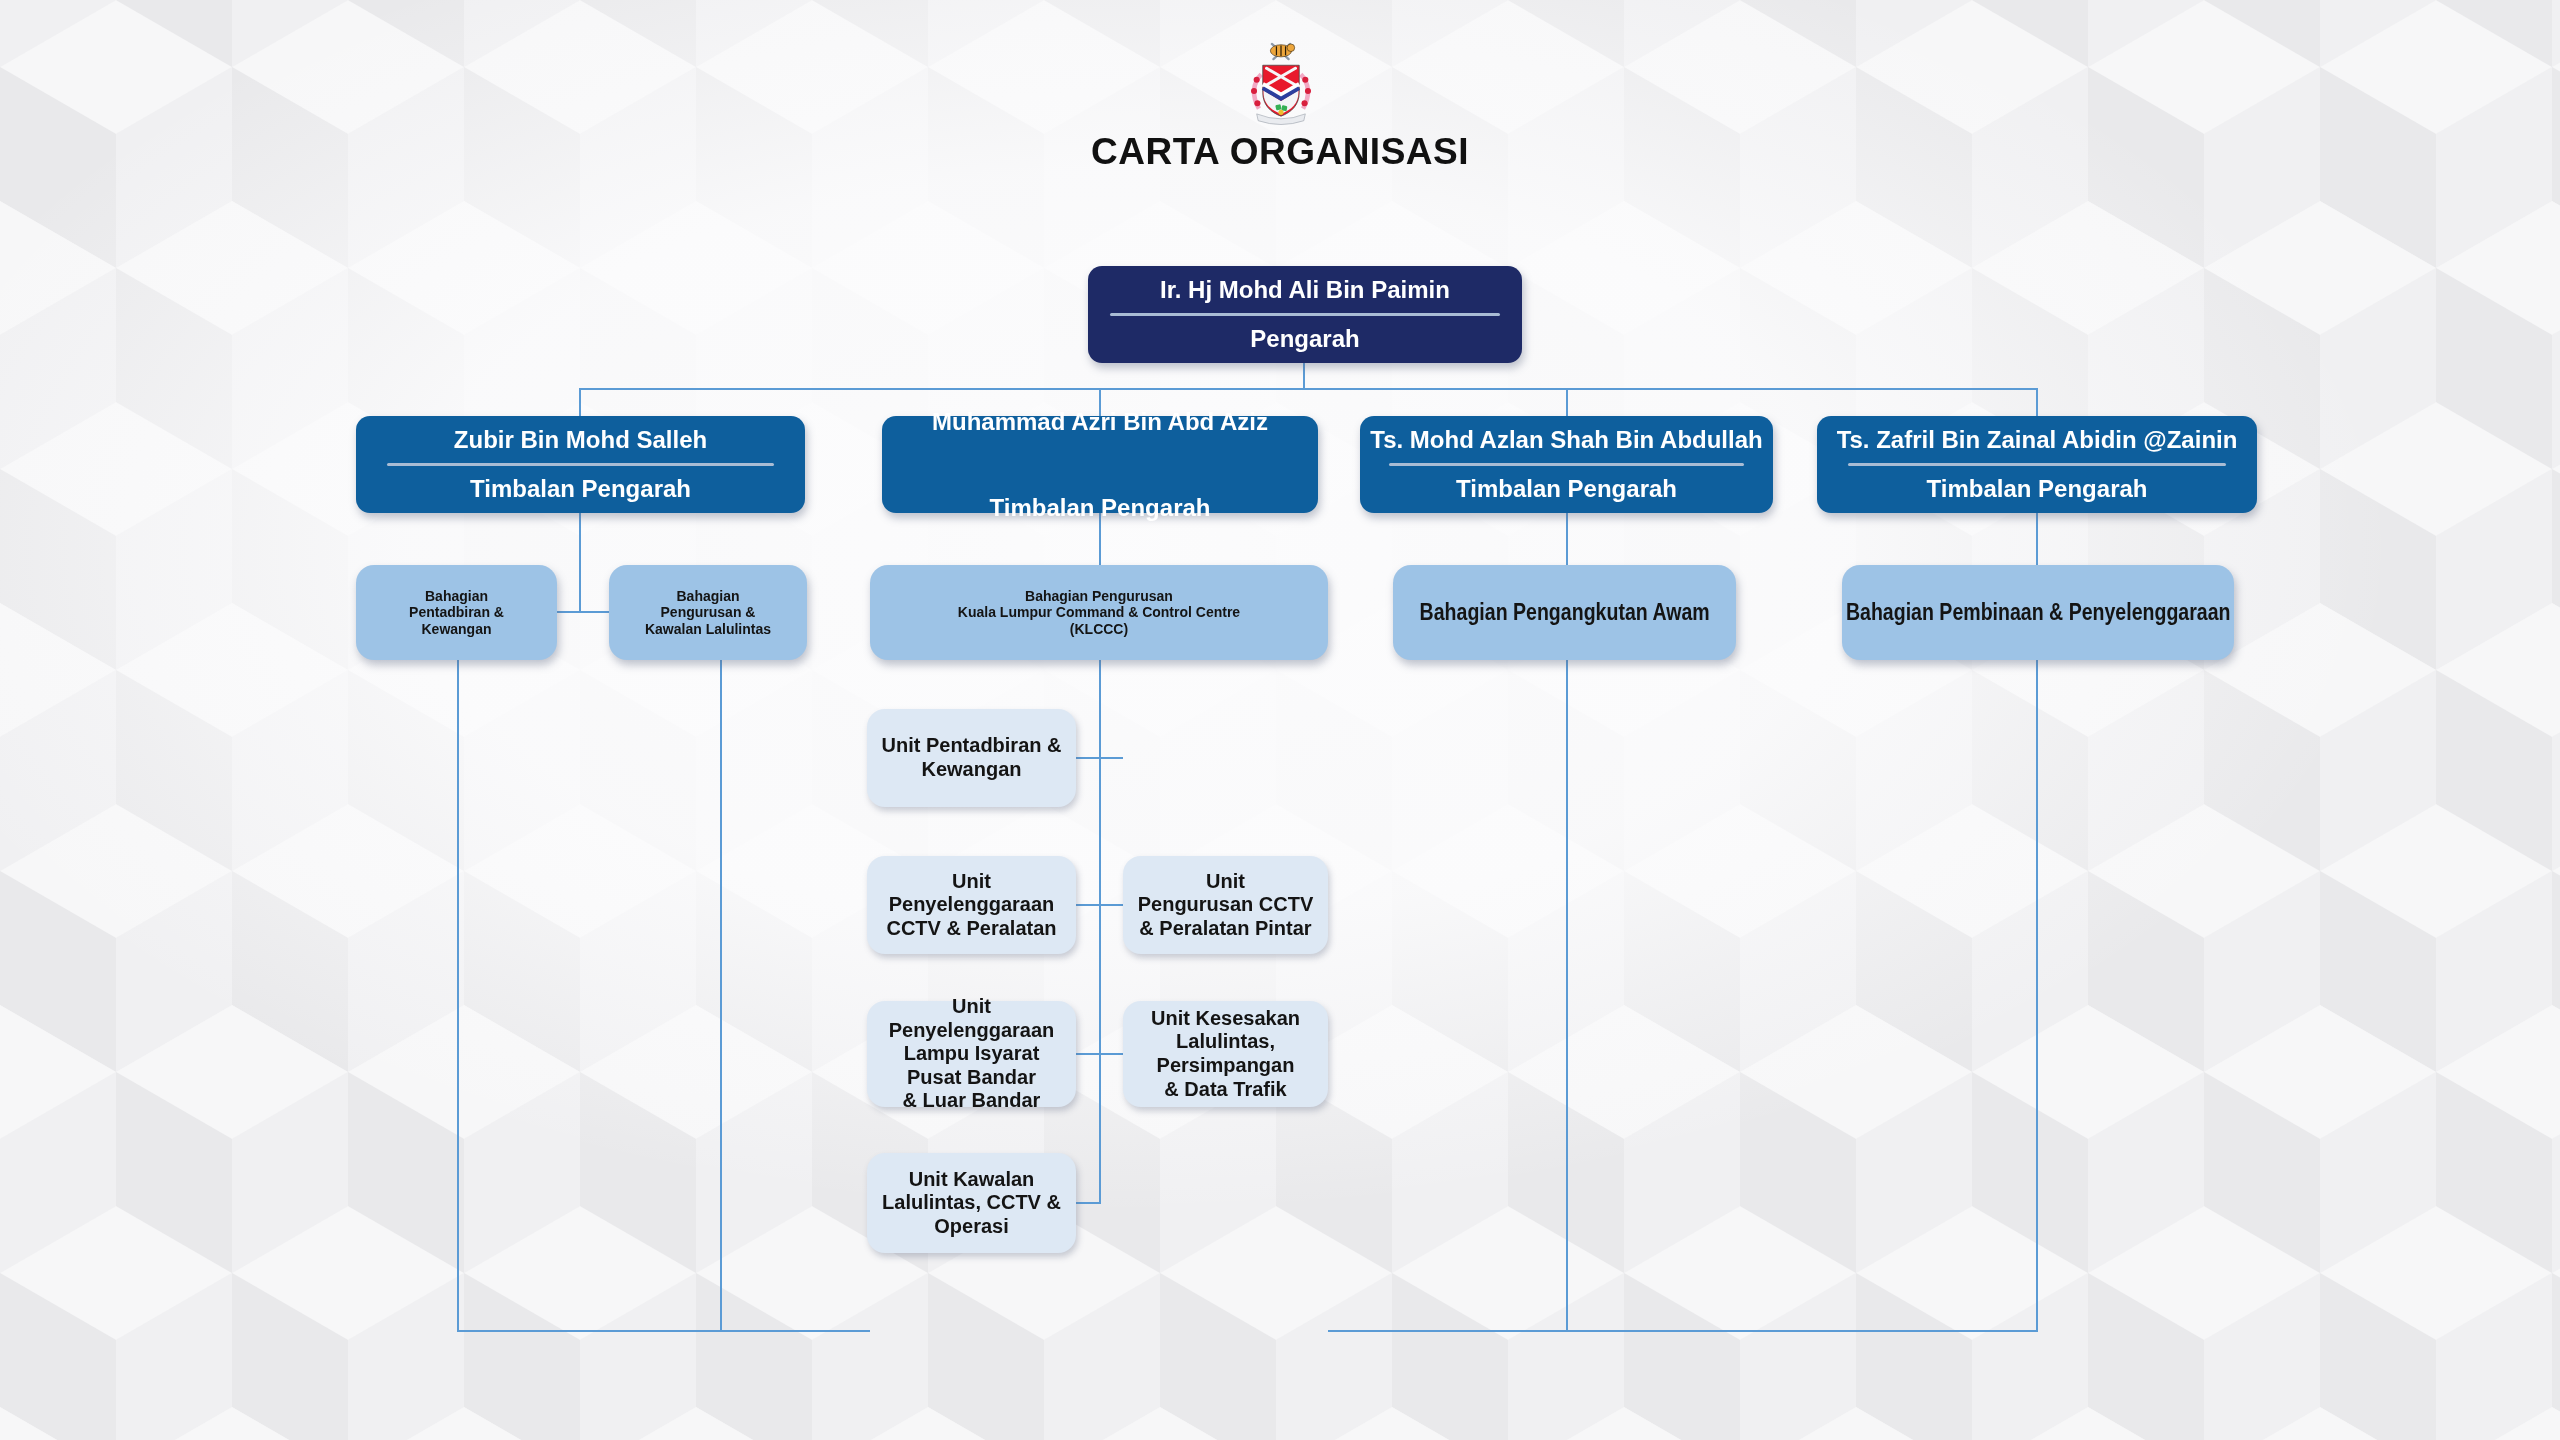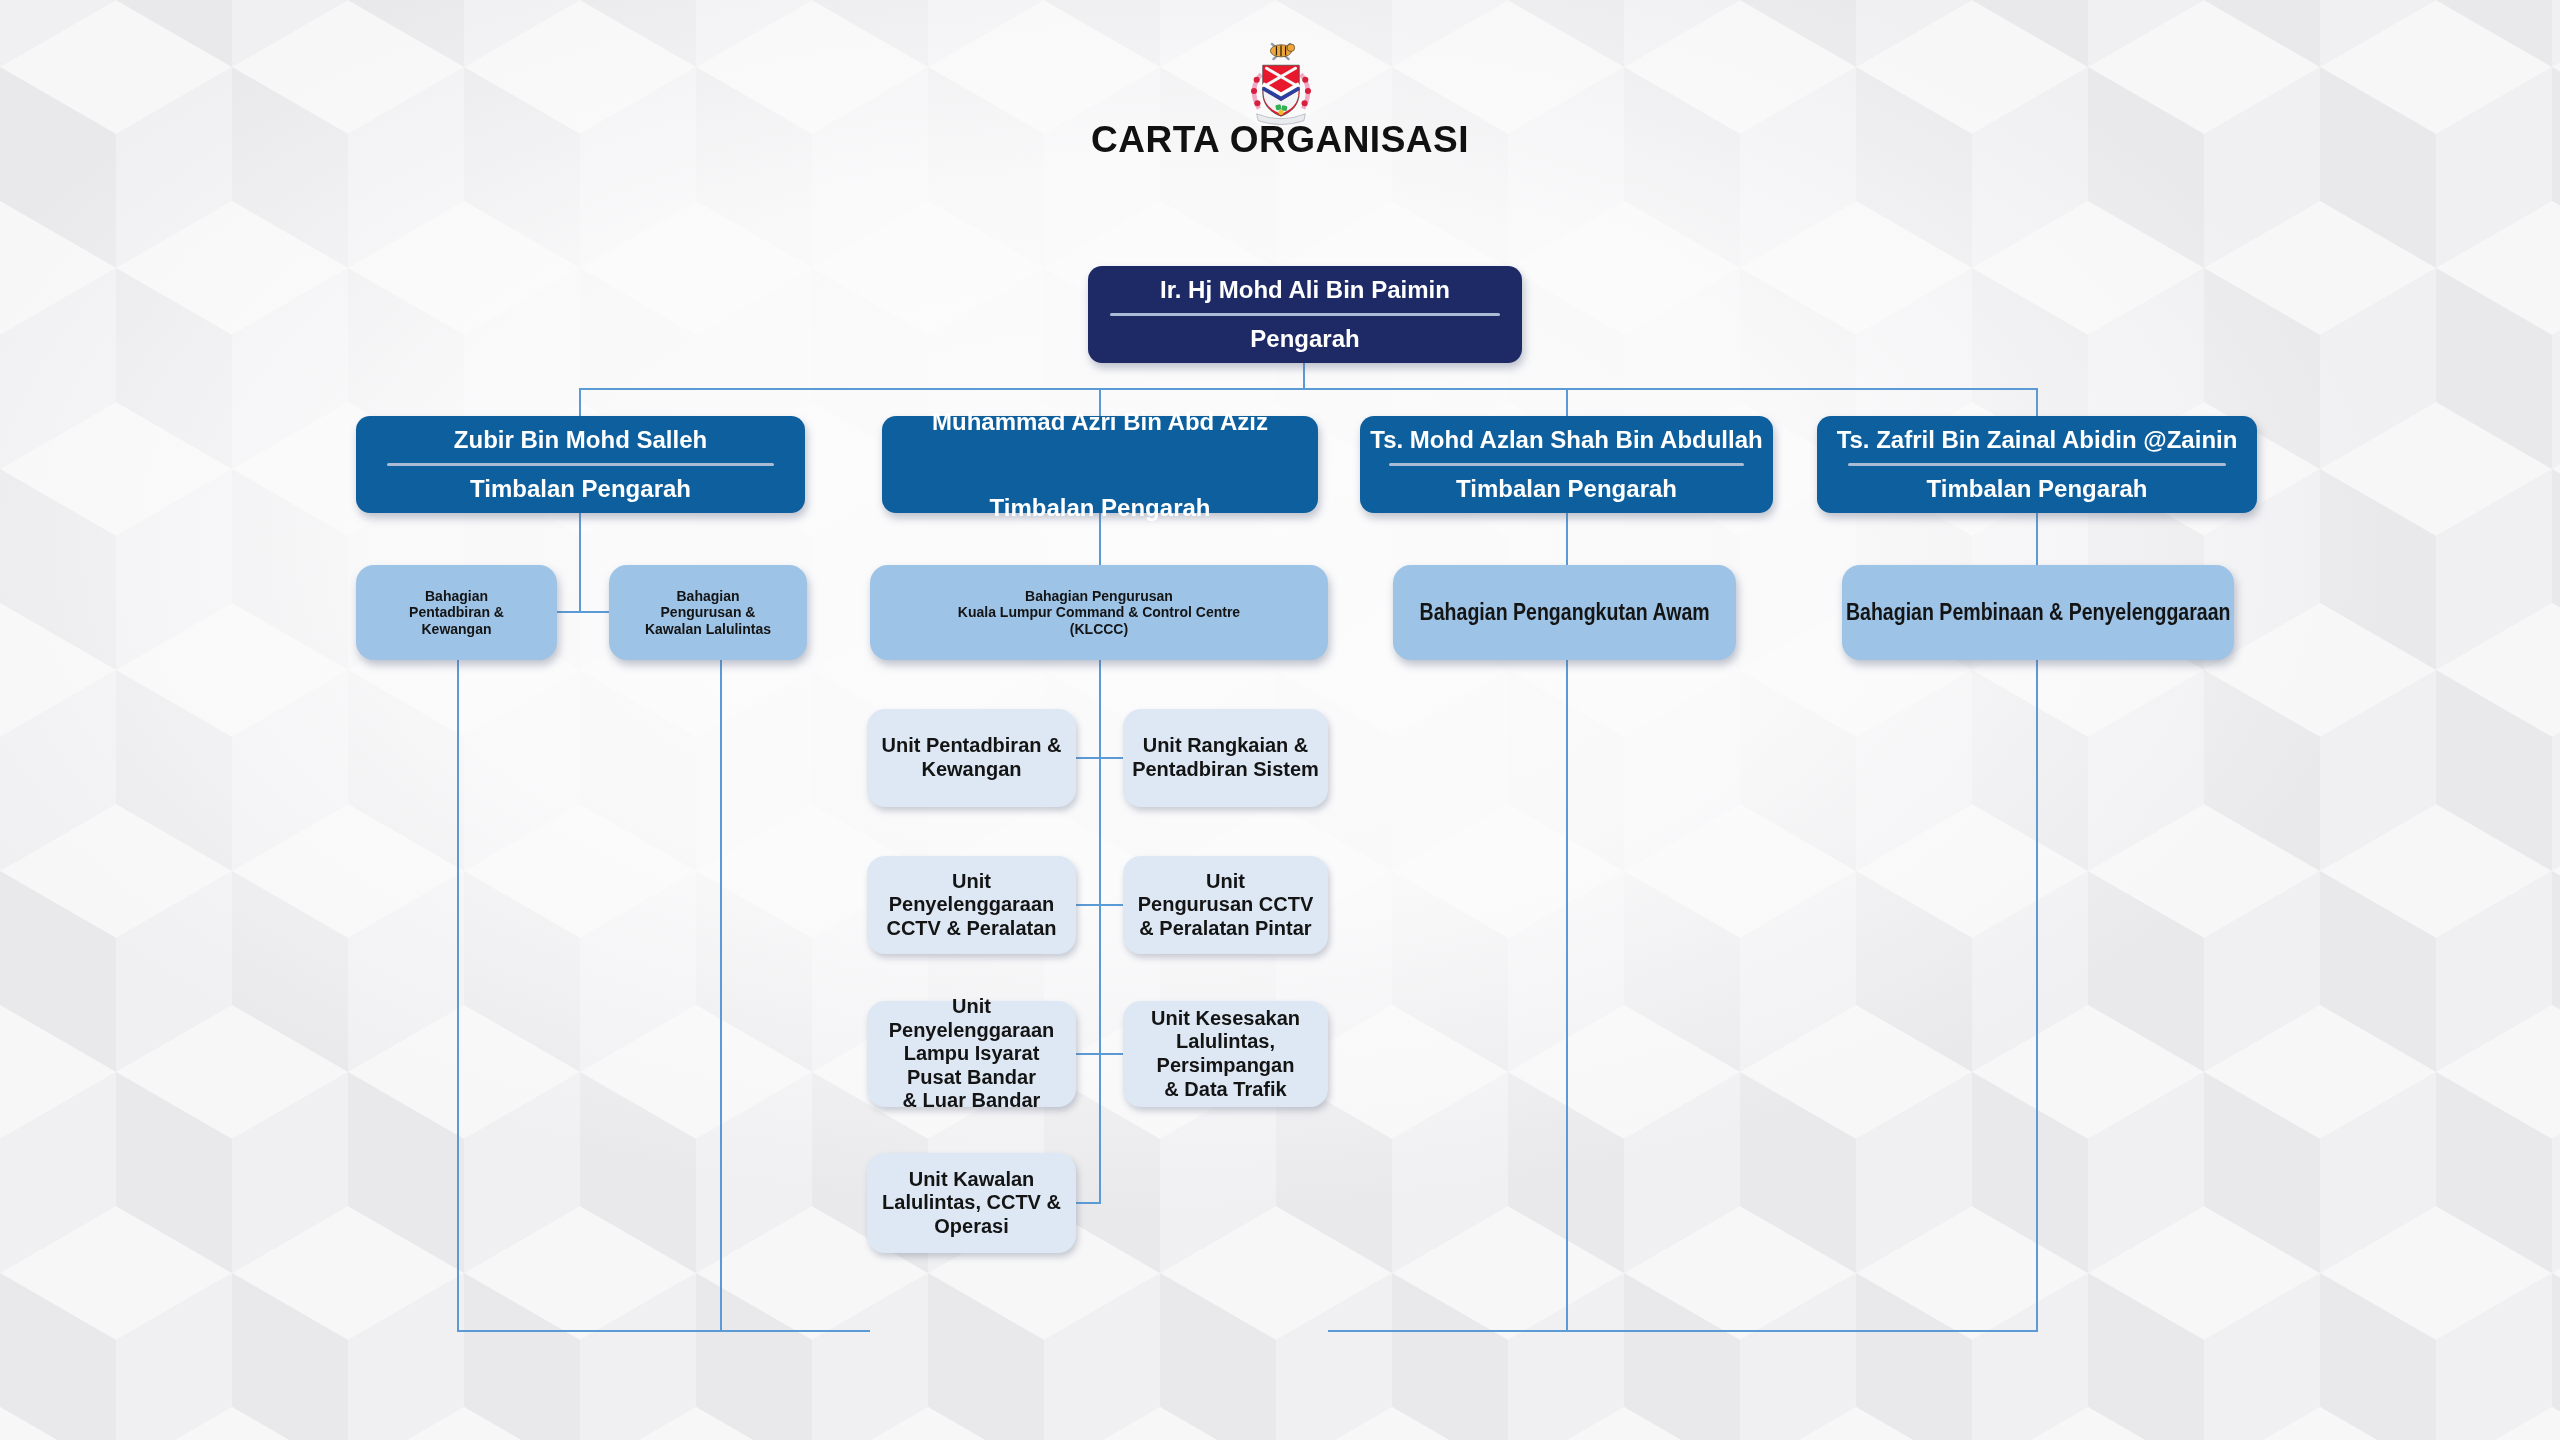--- a/index.html
+++ b/index.html
@@ -25,21 +25,21 @@
   .box .divider{height:3px;background:#a9bcd4;border-radius:2px;}
   .navy .divider{width:90%;margin:9px 0;}
   .blue .divider{width:86%;margin:9px 0;}
   .navy .nm,.navy .ttl{font-size:24px;font-weight:bold;}
   .blue .nm,.blue .ttl{font-size:24px;font-weight:bold;}
   .lbl{font-weight:bold;white-space:pre-line;line-height:1.18;}
   .lightblue .lbl{font-size:14px;}
   .paleblue .lbl{font-size:20px;}
   .stor .lbl{font-size:22px;white-space:nowrap;}
   .condensed .lbl{font-size:23px;white-space:nowrap;transform:scaleX(0.85);transform-origin:center;}
-  #title{position:absolute;left:0;top:116px;width:2560px;text-align:center;color:#111;}
+  #title{position:absolute;left:0;top:128px;width:2560px;text-align:center;color:#111;}
   #title .t1,#title .t2{font-size:37px;font-weight:bold;line-height:47px;letter-spacing:0.5px;}
   #crest{position:absolute;left:1243px;top:38px;width:76px;height:94px;}
 </style>
 </head>
 <body>
 
 <div id="page">
 
   <svg id="bg-pattern" xmlns="http://www.w3.org/2000/svg">
     <defs>
@@ -159,24 +159,20 @@
     <span class="lbl">Bahagian Pengangkutan Awam</span>
   </div>
   <div class="box lightblue condensed" style="left:1842px;top:565px;width:392px;height:95px;">
     <span class="lbl">Bahagian Pembinaan &amp; Penyelenggaraan</span>
   </div>
 
   <div class="box paleblue" style="left:867px;top:709px;width:209px;height:98px;">
     <span class="lbl">Unit Pentadbiran &amp;
 Kewangan</span>
   </div>
-  <div class="box paleblue" style="left:1123px;top:709px;width:205px;height:98px;">
-    <span class="lbl">Unit Rangkaian &amp;
-Pentadbiran Sistem</span>
-  </div>
   <div class="box paleblue" style="left:867px;top:856px;width:209px;height:98px;">
     <span class="lbl">Unit
 Penyelenggaraan
 CCTV &amp; Peralatan</span>
   </div>
   <div class="box paleblue" style="left:1123px;top:856px;width:205px;height:98px;">
     <span class="lbl">Unit
 Pengurusan CCTV
 &amp; Peralatan Pintar</span>
   </div>

